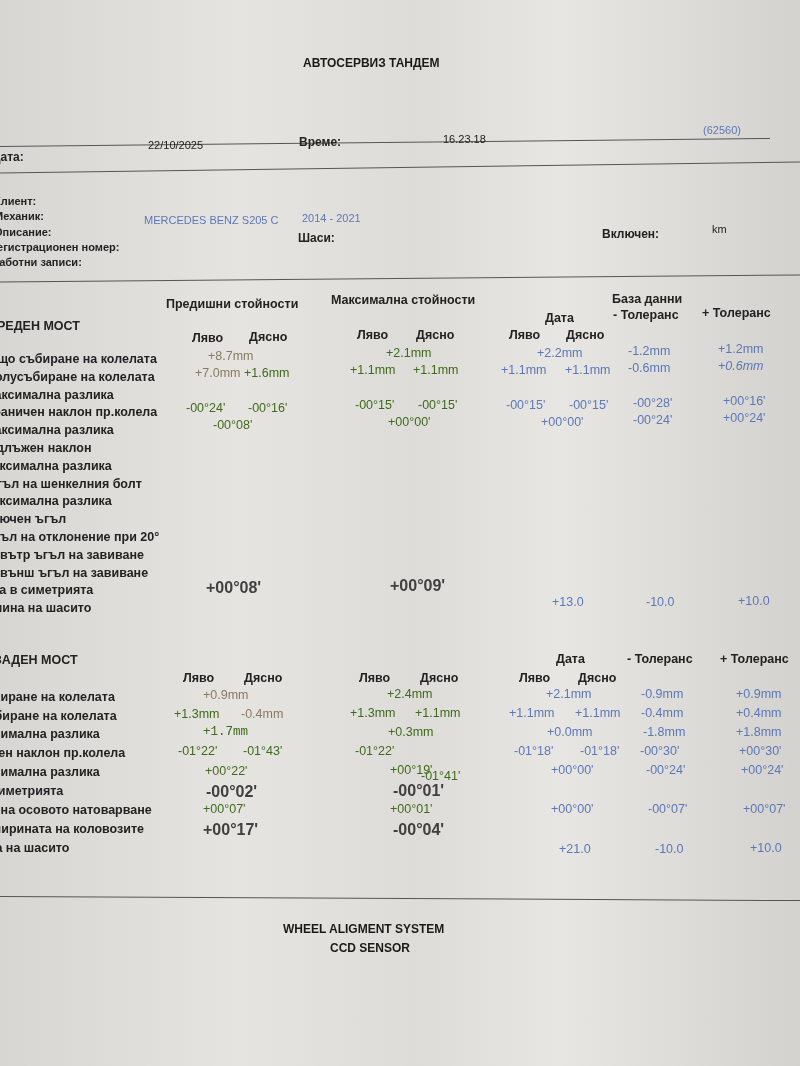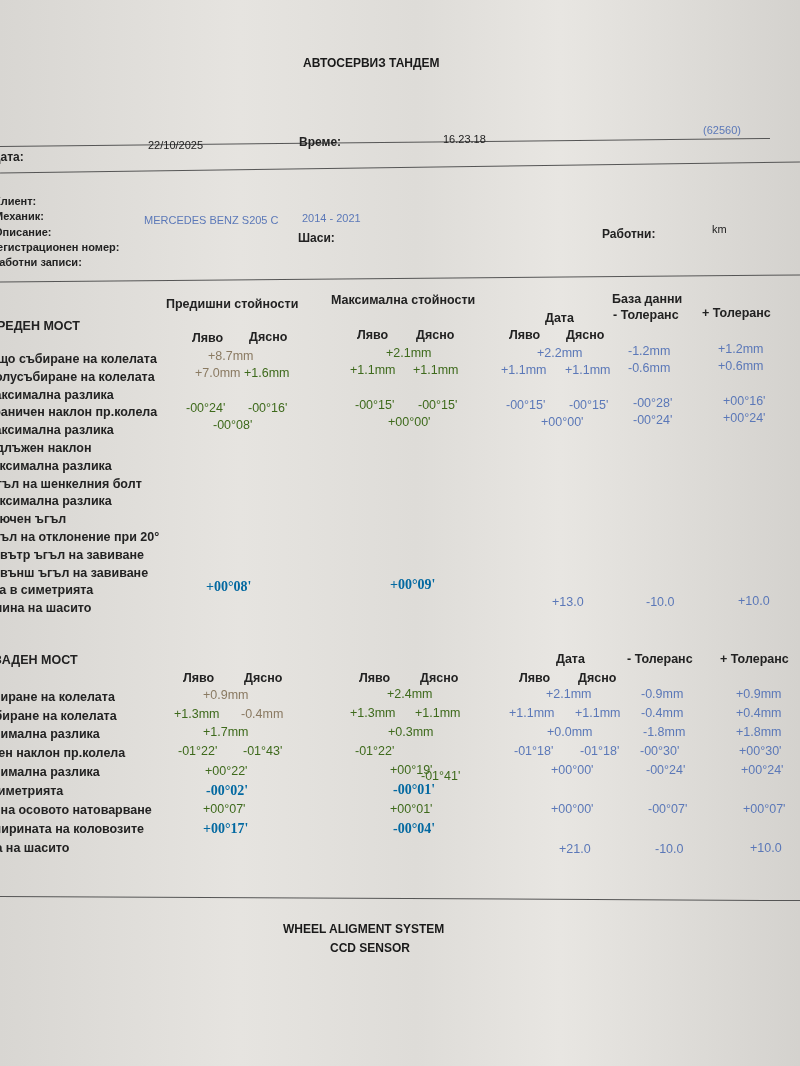--- a/index.html
+++ b/index.html
@@ -10,21 +10,21 @@
     color: #1a1a1a;
     position: relative;
   }
   .abs { position: absolute; white-space: nowrap; }
   .title { font-weight: bold; font-size: 12px; }
   .lbl { font-weight: bold; font-size: 12px; color: #222; }
   .plain { font-size: 11px; color: #222; }
   .blue { color: #5b78b8; font-size: 12.5px; }
   .green { color: #3e6a1c; font-size: 12.5px; }
   .brown { color: #8a7a62; font-size: 12.5px; }
-  .black { color: #0369a1; font-size: 14px; font-weight: bold; font-family: Liberation Serif, serif; }
+  .black { color: #404040; font-size: 16px; font-weight: bold; }
   .hdr { font-weight: bold; font-size: 12.5px; color: #222; }
   .row-lbl { font-weight: bold; font-size: 12.5px; color: #222; }
   .line { position: absolute; height: 1px; background: #555; }
 </style>
 </head>
 <body>
 
 <div class="abs title" style="left:303px;top:56px;">АВТОСЕРВИЗ ТАНДЕМ</div>
 <div class="line" style="left:0;top:142px;width:770px;transform:rotate(-0.6deg);"></div>
 <div class="abs blue" style="left:703px;top:124px;font-size:11px;">(62560)</div>
@@ -35,21 +35,21 @@
 <div class="line" style="left:0;top:167px;width:800px;transform:rotate(-0.8deg);"></div>
 
 <div class="abs lbl" style="left:-6px;top:195px;font-size:11px;">Клиент:</div>
 <div class="abs lbl" style="left:-6px;top:210px;font-size:11px;">Механик:</div>
 <div class="abs lbl" style="left:-6px;top:226px;font-size:11px;">Описание:</div>
 <div class="abs lbl" style="left:-10px;top:241px;font-size:11px;">Регистрационен номер:</div>
 <div class="abs lbl" style="left:-8px;top:256px;font-size:11px;">Работни записи:</div>
 <div class="abs blue" style="left:144px;top:214px;font-size:11px;">MERCEDES BENZ S205 C</div>
 <div class="abs blue" style="left:302px;top:212px;font-size:11px;">2014 - 2021</div>
 <div class="abs lbl" style="left:298px;top:231px;">Шаси:</div>
-<div class="abs lbl" style="left:602px;top:227px;">Работни:</div>
+<div class="abs lbl" style="left:602px;top:227px;">Включен:</div>
 <div class="abs plain" style="left:712px;top:223px;">km</div>
 <div class="line" style="left:0;top:278px;width:800px;transform:rotate(-0.5deg);"></div>
 
 <div class="abs hdr" style="left:166px;top:297px;">Предишни стойности</div>
 <div class="abs hdr" style="left:331px;top:293px;">Максимална стойности</div>
 <div class="abs hdr" style="left:612px;top:292px;">База данни</div>
 <div class="abs hdr" style="left:545px;top:311px;">Дата</div>
 <div class="abs hdr" style="left:613px;top:308px;">- Толеранс</div>
 <div class="abs hdr" style="left:702px;top:306px;">+ Толеранс</div>
 <div class="abs hdr" style="left:-12px;top:319px;">ПРЕДЕН МОСТ</div>
@@ -82,21 +82,21 @@
 <div class="abs blue" style="left:628px;top:344px;">-1.2mm</div>
 <div class="abs blue" style="left:718px;top:342px;">+1.2mm</div>
 
 <div class="abs brown" style="left:195px;top:366px;">+7.0mm</div>
 <div class="abs green" style="left:244px;top:366px;">+1.6mm</div>
 <div class="abs green" style="left:350px;top:363px;">+1.1mm</div>
 <div class="abs green" style="left:413px;top:363px;">+1.1mm</div>
 <div class="abs blue" style="left:501px;top:363px;">+1.1mm</div>
 <div class="abs blue" style="left:565px;top:363px;">+1.1mm</div>
 <div class="abs blue" style="left:628px;top:361px;">-0.6mm</div>
-<div class="abs blue" style="left:718px;top:359px;">+0.6mm</div>
+<div class="abs blue" style="left:718px;top:359px;font-style:italic;">+0.6mm</div>
 
 <div class="abs green" style="left:186px;top:401px;">-00°24'</div>
 <div class="abs green" style="left:248px;top:401px;">-00°16'</div>
 <div class="abs green" style="left:355px;top:398px;">-00°15'</div>
 <div class="abs green" style="left:418px;top:398px;">-00°15'</div>
 <div class="abs blue" style="left:506px;top:398px;">-00°15'</div>
 <div class="abs blue" style="left:569px;top:398px;">-00°15'</div>
 <div class="abs blue" style="left:633px;top:396px;">-00°28'</div>
 <div class="abs blue" style="left:723px;top:394px;">+00°16'</div>
 
@@ -141,21 +141,21 @@
 
 <div class="abs green" style="left:174px;top:707px;">+1.3mm</div>
 <div class="abs brown" style="left:241px;top:707px;">-0.4mm</div>
 <div class="abs green" style="left:350px;top:706px;">+1.3mm</div>
 <div class="abs green" style="left:415px;top:706px;">+1.1mm</div>
 <div class="abs blue" style="left:509px;top:706px;">+1.1mm</div>
 <div class="abs blue" style="left:575px;top:706px;">+1.1mm</div>
 <div class="abs blue" style="left:641px;top:706px;">-0.4mm</div>
 <div class="abs blue" style="left:736px;top:706px;">+0.4mm</div>
 
-<div class="abs green" style="left:203px;top:725px;">+1.7mm</div>
+<div class="abs green" style="left:203px;top:725px;font-family:Liberation Mono, monospace;">+1.7mm</div>
 <div class="abs green" style="left:388px;top:725px;">+0.3mm</div>
 <div class="abs blue" style="left:547px;top:725px;">+0.0mm</div>
 <div class="abs blue" style="left:643px;top:725px;">-1.8mm</div>
 <div class="abs blue" style="left:736px;top:725px;">+1.8mm</div>
 
 <div class="abs green" style="left:178px;top:744px;">-01°22'</div>
 <div class="abs green" style="left:243px;top:744px;">-01°43'</div>
 <div class="abs green" style="left:355px;top:744px;">-01°22'</div>
 <div class="abs green" style="left:421px;top:744px;margin-top:25px;">-01°41'</div>
 <div class="abs blue" style="left:514px;top:744px;">-01°18'</div>

